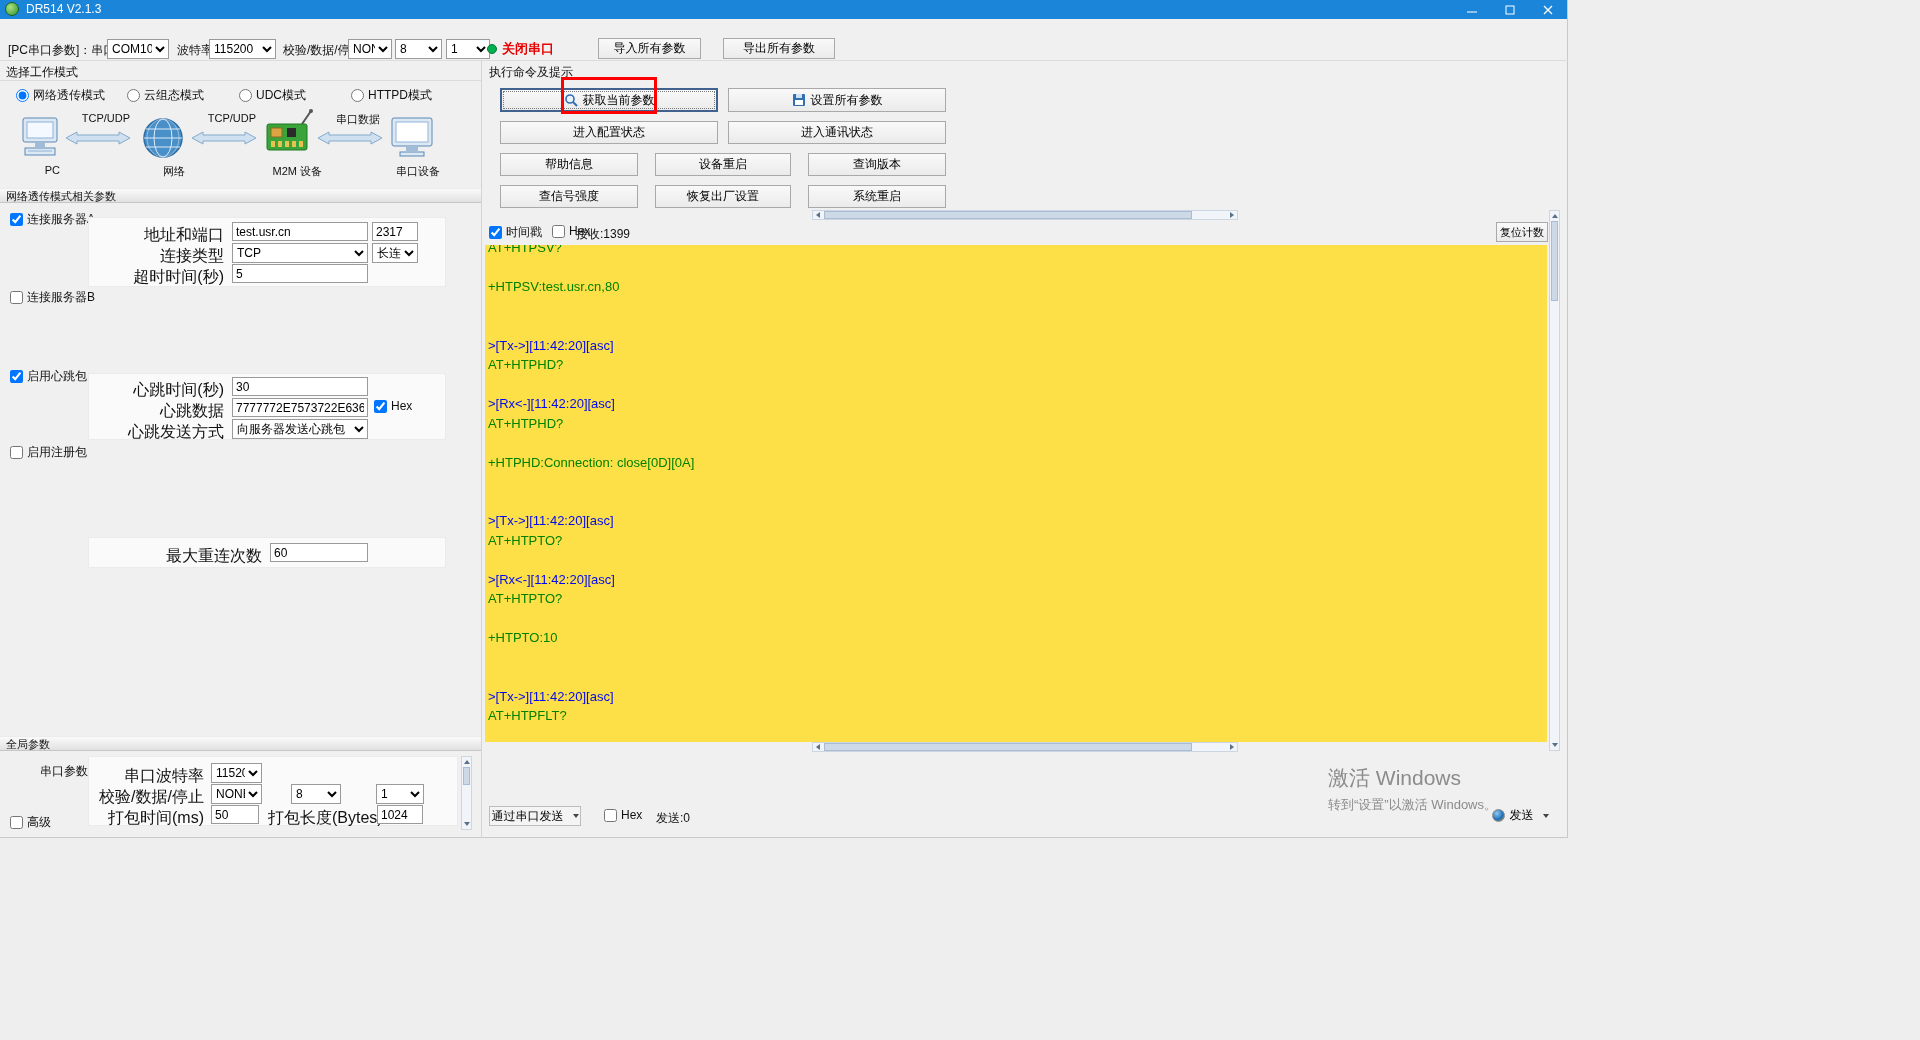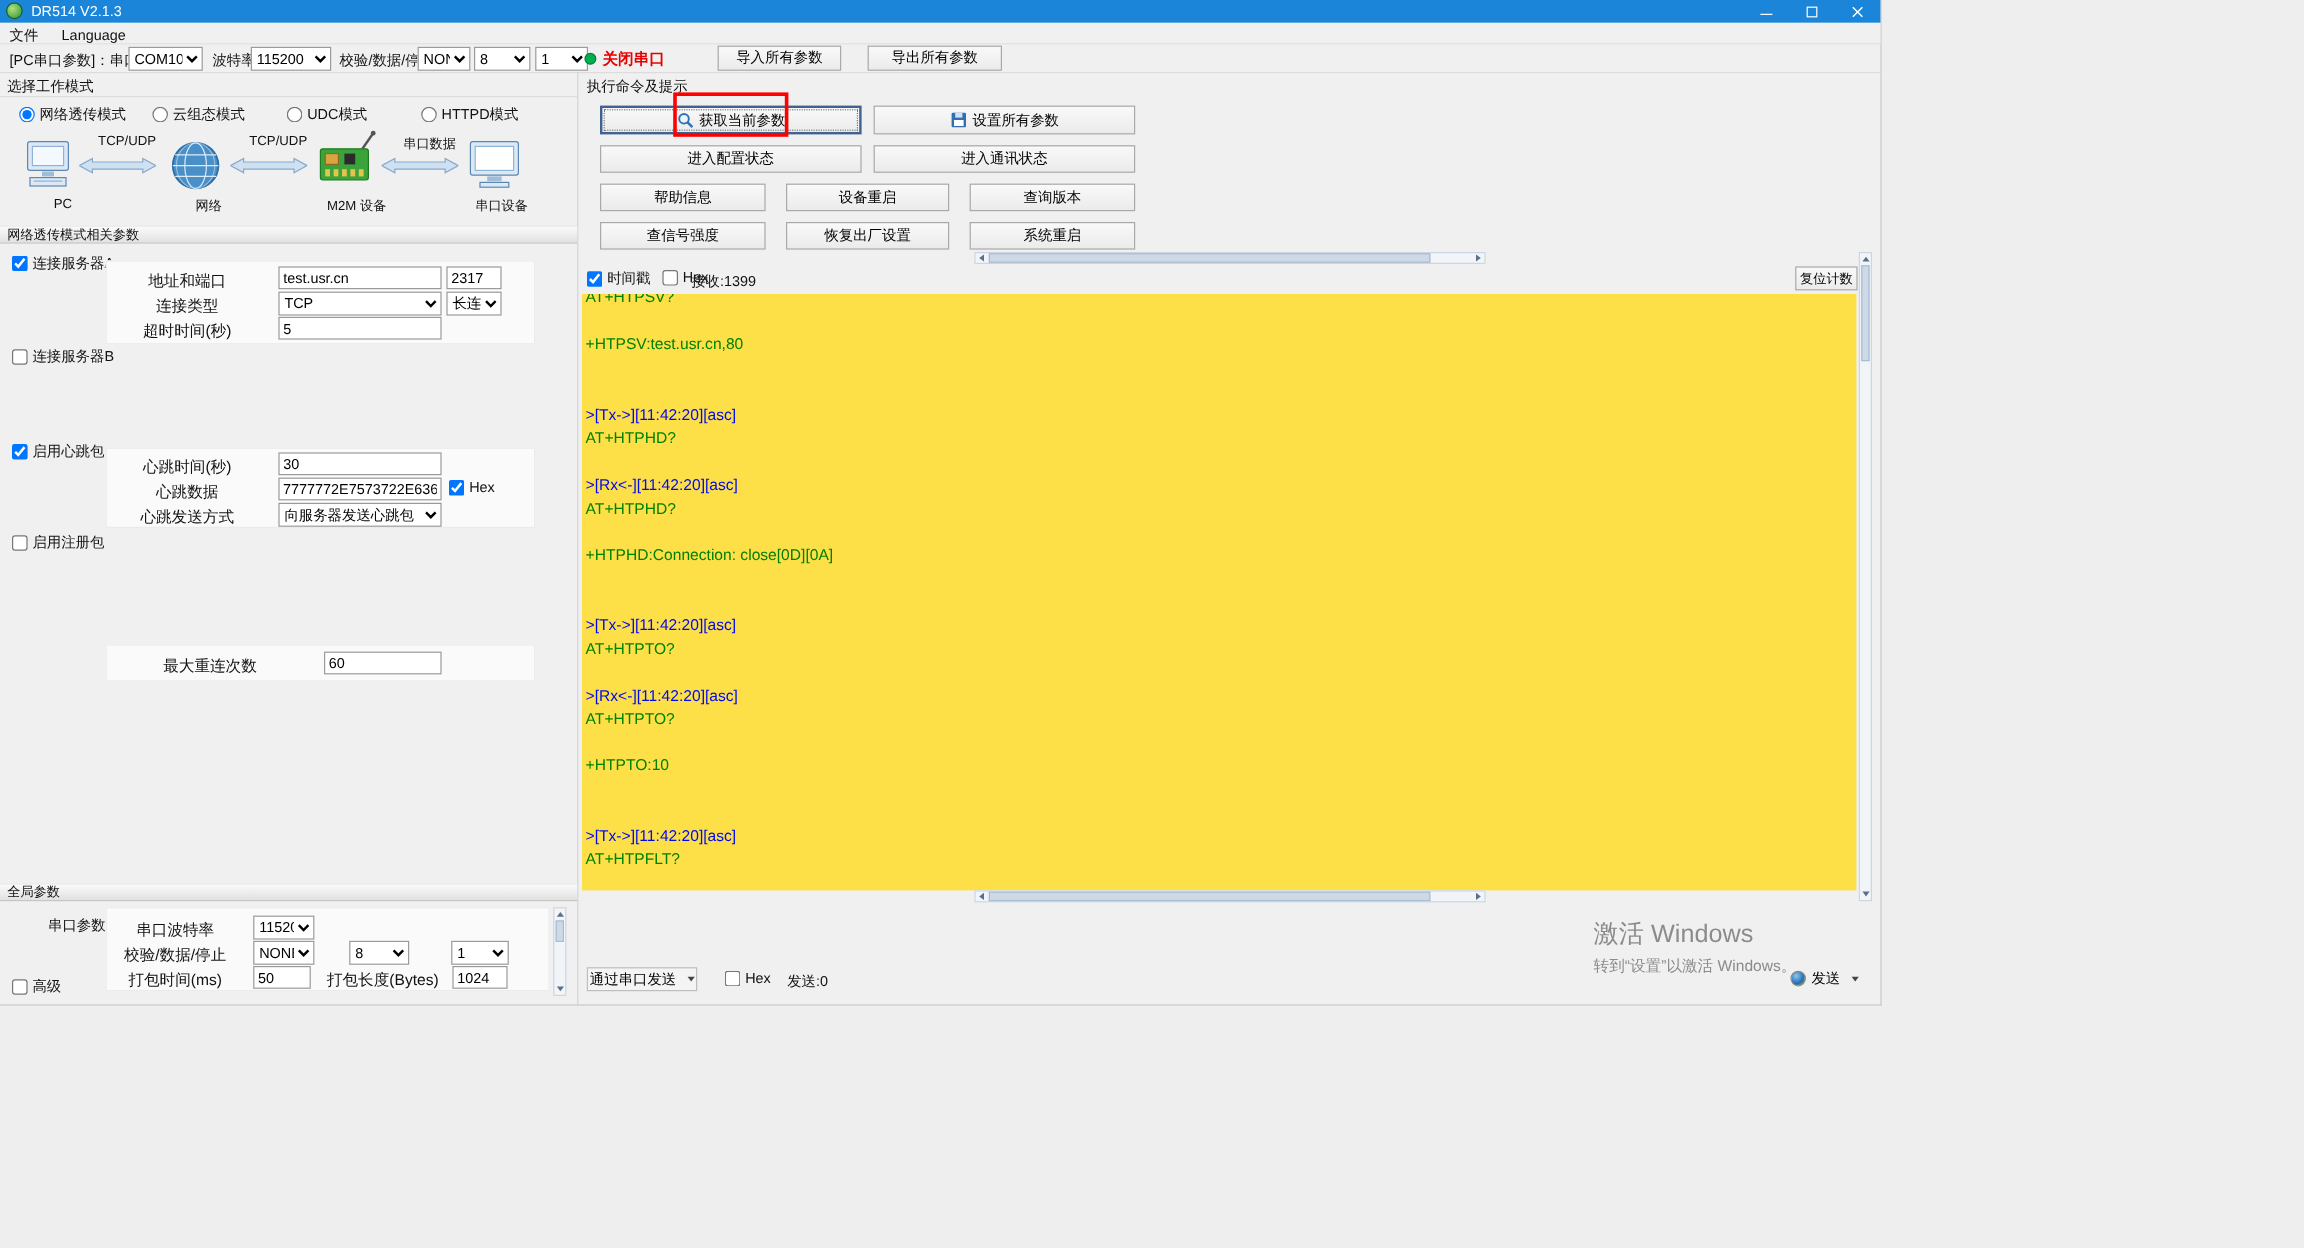--- a/index.html
+++ b/index.html
@@ -19,21 +19,21 @@
 .lbl{position:absolute;font-size:12px;white-space:nowrap;}
 .tin{position:absolute;height:19px;border:1px solid #9a9a9a;background:#fff;font-size:12px;padding:0 3px;font-family:inherit;}
 select.sel{position:absolute;height:20px;border:1px solid #9a9a9a;background:#fff;font-size:12px;font-family:inherit;}
 .chk{position:absolute;display:flex;align-items:center;gap:4px;font-size:12px;white-space:nowrap;}
 .chk input{width:13px;height:13px;}
 .radio{display:flex;align-items:center;gap:4px;font-size:12px;white-space:nowrap;position:absolute;}
 .radio input{width:13px;height:13px;}
 .btn{position:absolute;display:flex;align-items:center;justify-content:center;gap:5px;background:linear-gradient(#f9f9f9,#ebebeb);border:1px solid #a9a9a9;font-size:12px;font-family:inherit;cursor:default;}
 .secbar{position:absolute;left:0;width:481px;height:15px;background:linear-gradient(#fafafa,#e1e1e1);border-top:1px solid #ececec;border-bottom:1px solid #c6c6c6;font-size:11px;line-height:14px;padding-left:6px;}
 .panel{position:absolute;background:#fafafa;border:1px solid #ebebeb;}
-.flabel{position:absolute;font-size:13px;text-align:center;padding-right:4px;white-space:nowrap;}
+.flabel{position:absolute;font-size:16px;text-align:right;padding-right:4px;white-space:nowrap;}
 .hline{position:absolute;height:1px;background:#dcdcdc;}
 .vline{position:absolute;width:1px;background:#d4d4d4;}
 
 .cmdfocus{border:2px solid #41628e;outline:1px dotted #7a7a7a;outline-offset:-4px;}
 .redbox{position:absolute;border:3px solid #ff0000;z-index:60;pointer-events:none;}
 
 .log-area{position:absolute;left:485px;top:245px;width:1062px;height:497px;background:#fde047;overflow:hidden;}
 .log-text{margin-top:-7px;padding-left:3px;}
 .log-line{height:19.5px;line-height:19.5px;font-size:13px;white-space:pre;}
 .log-line.cmd{color:#008000;}
@@ -82,24 +82,20 @@
         </svg>
     </span>
     <span class="winbtn" style="left:1529px;">
       <svg width="12" height="12">
           <line x1="2" y1="2" x2="10" y2="10" stroke="#fff" stroke-width="1.2"></line>
           <line x1="10" y1="2" x2="2" y2="10" stroke="#fff" stroke-width="1.2"></line>
         </svg>
     </span>
   </div>
 
-  <div class="menubar">
-    <span class="menu-item">文件</span>
-    <span class="menu-item">Language</span>
-  </div>
 
   <span class="lbl" style="left:8px;top:42px;">[PC串口参数]：串口号</span>
   <select class="sel" style="left:107px;top:39px;width:62px;"><option>COM10</option></select>
   <span class="lbl" style="left:177px;top:42px;">波特率</span>
   <select class="sel" style="left:209px;top:39px;width:67px;"><option>115200</option></select>
   <span class="lbl" style="left:283px;top:42px;">校验/数据/停止</span>
   <select class="sel" style="left:348px;top:39px;width:44px;"><option>NONE</option></select>
   <select class="sel" style="left:395px;top:39px;width:47px;"><option>8</option></select>
   <select class="sel" style="left:446px;top:39px;width:44px;"><option>1</option></select>
 

